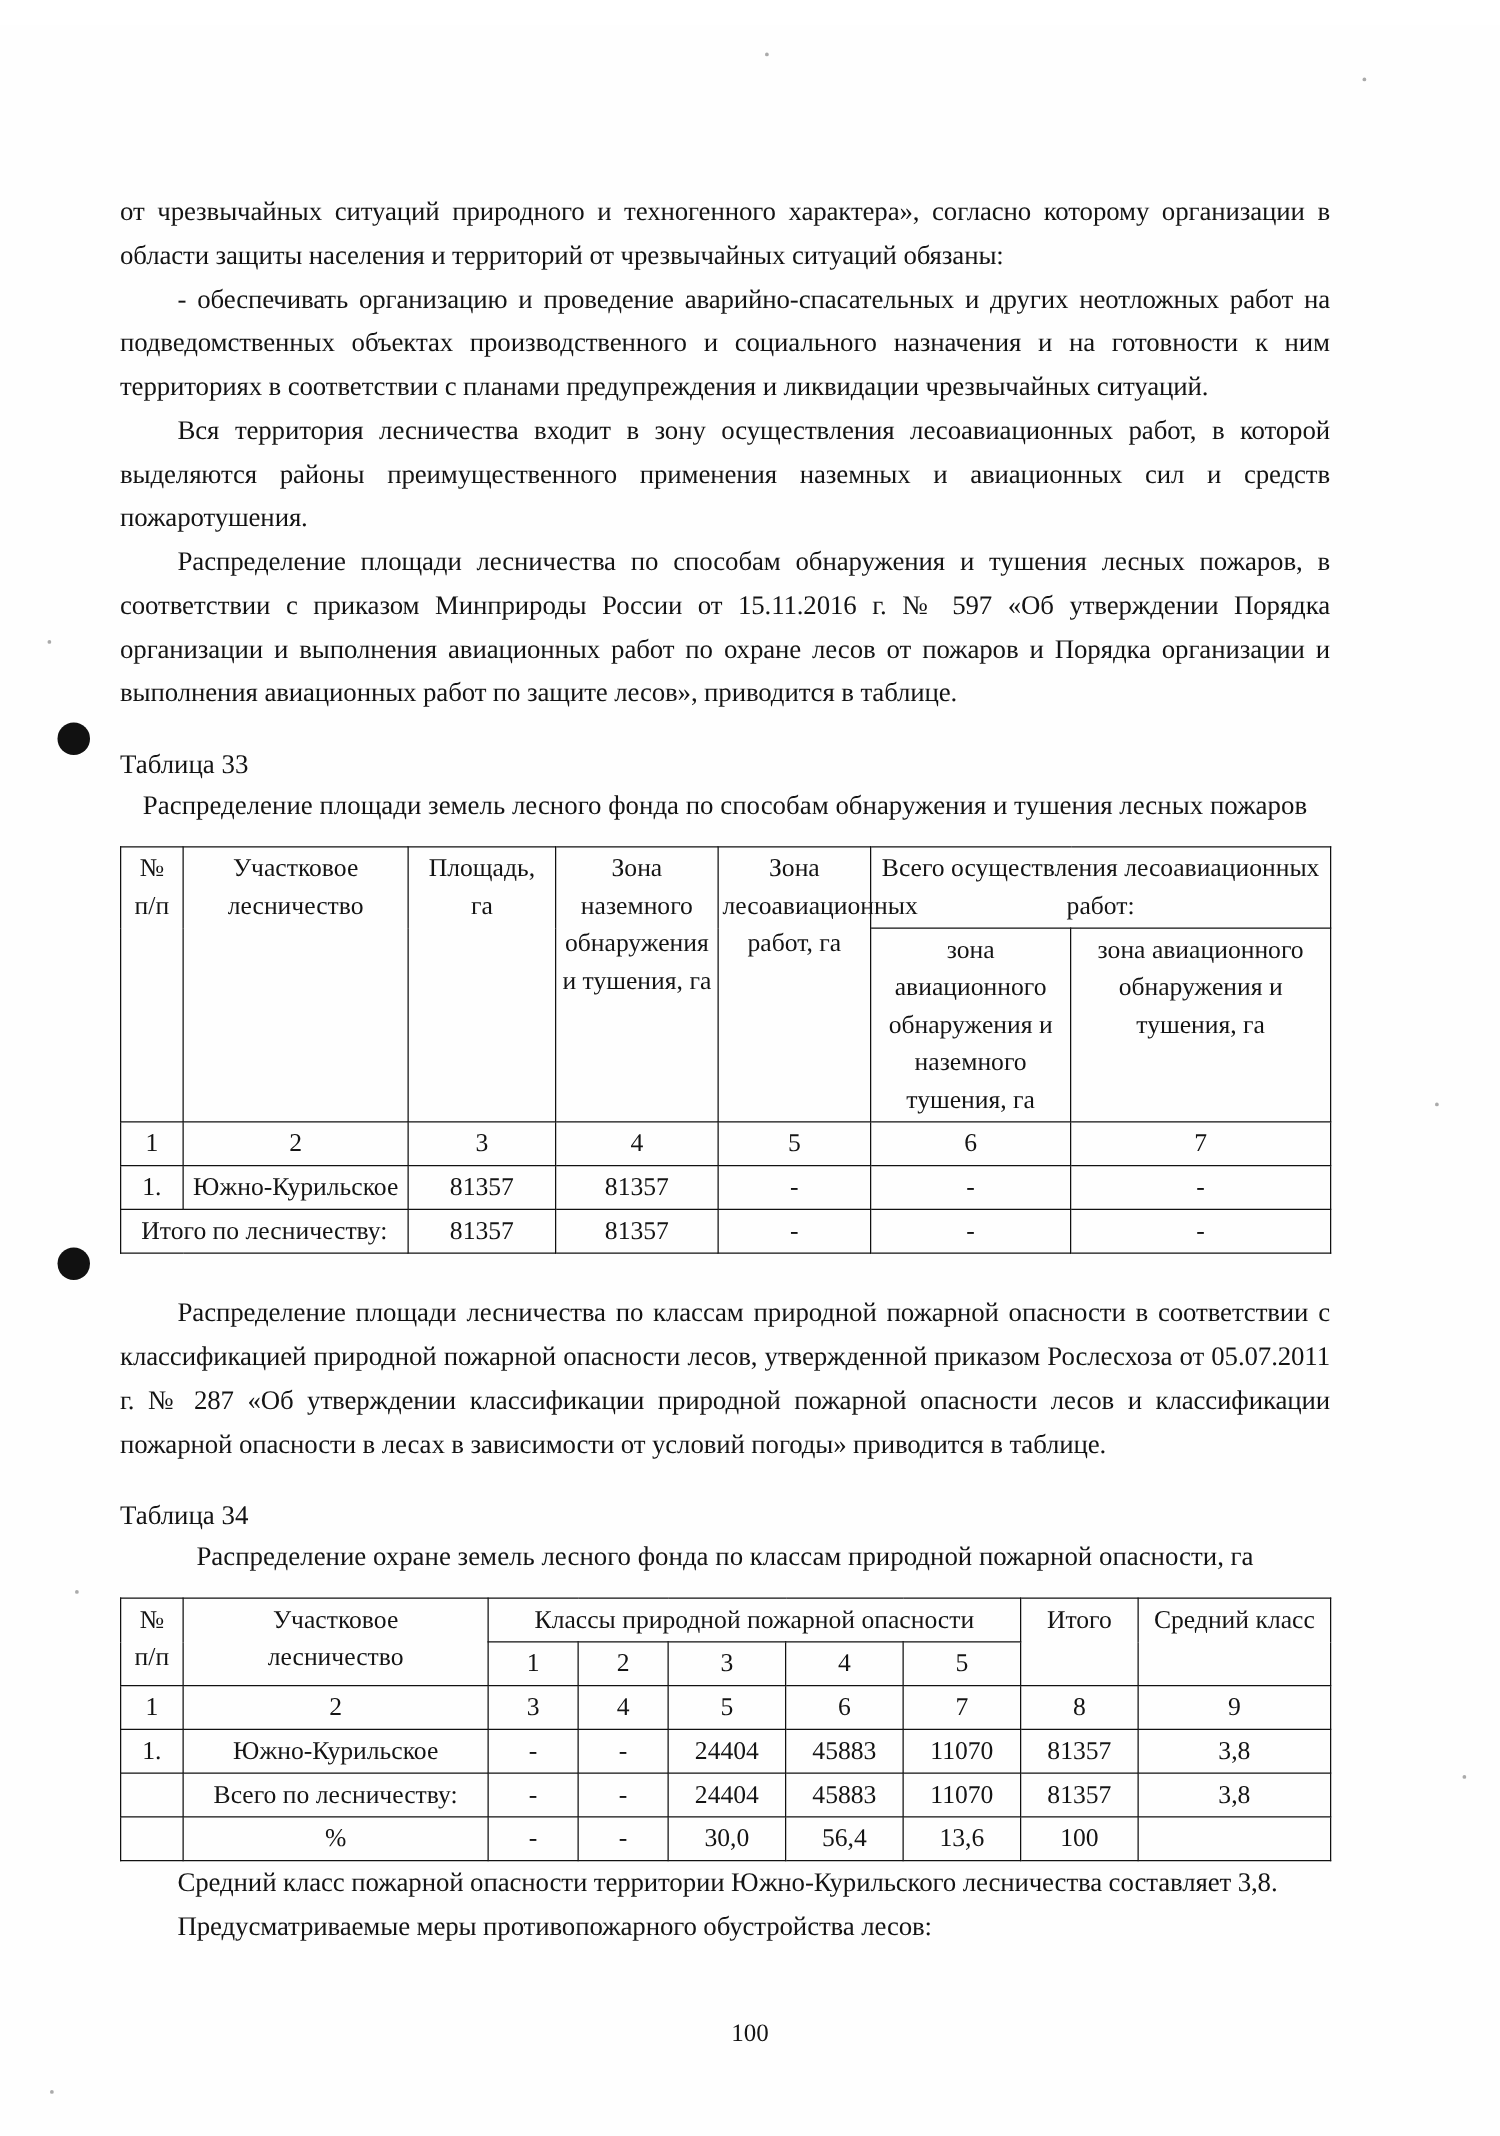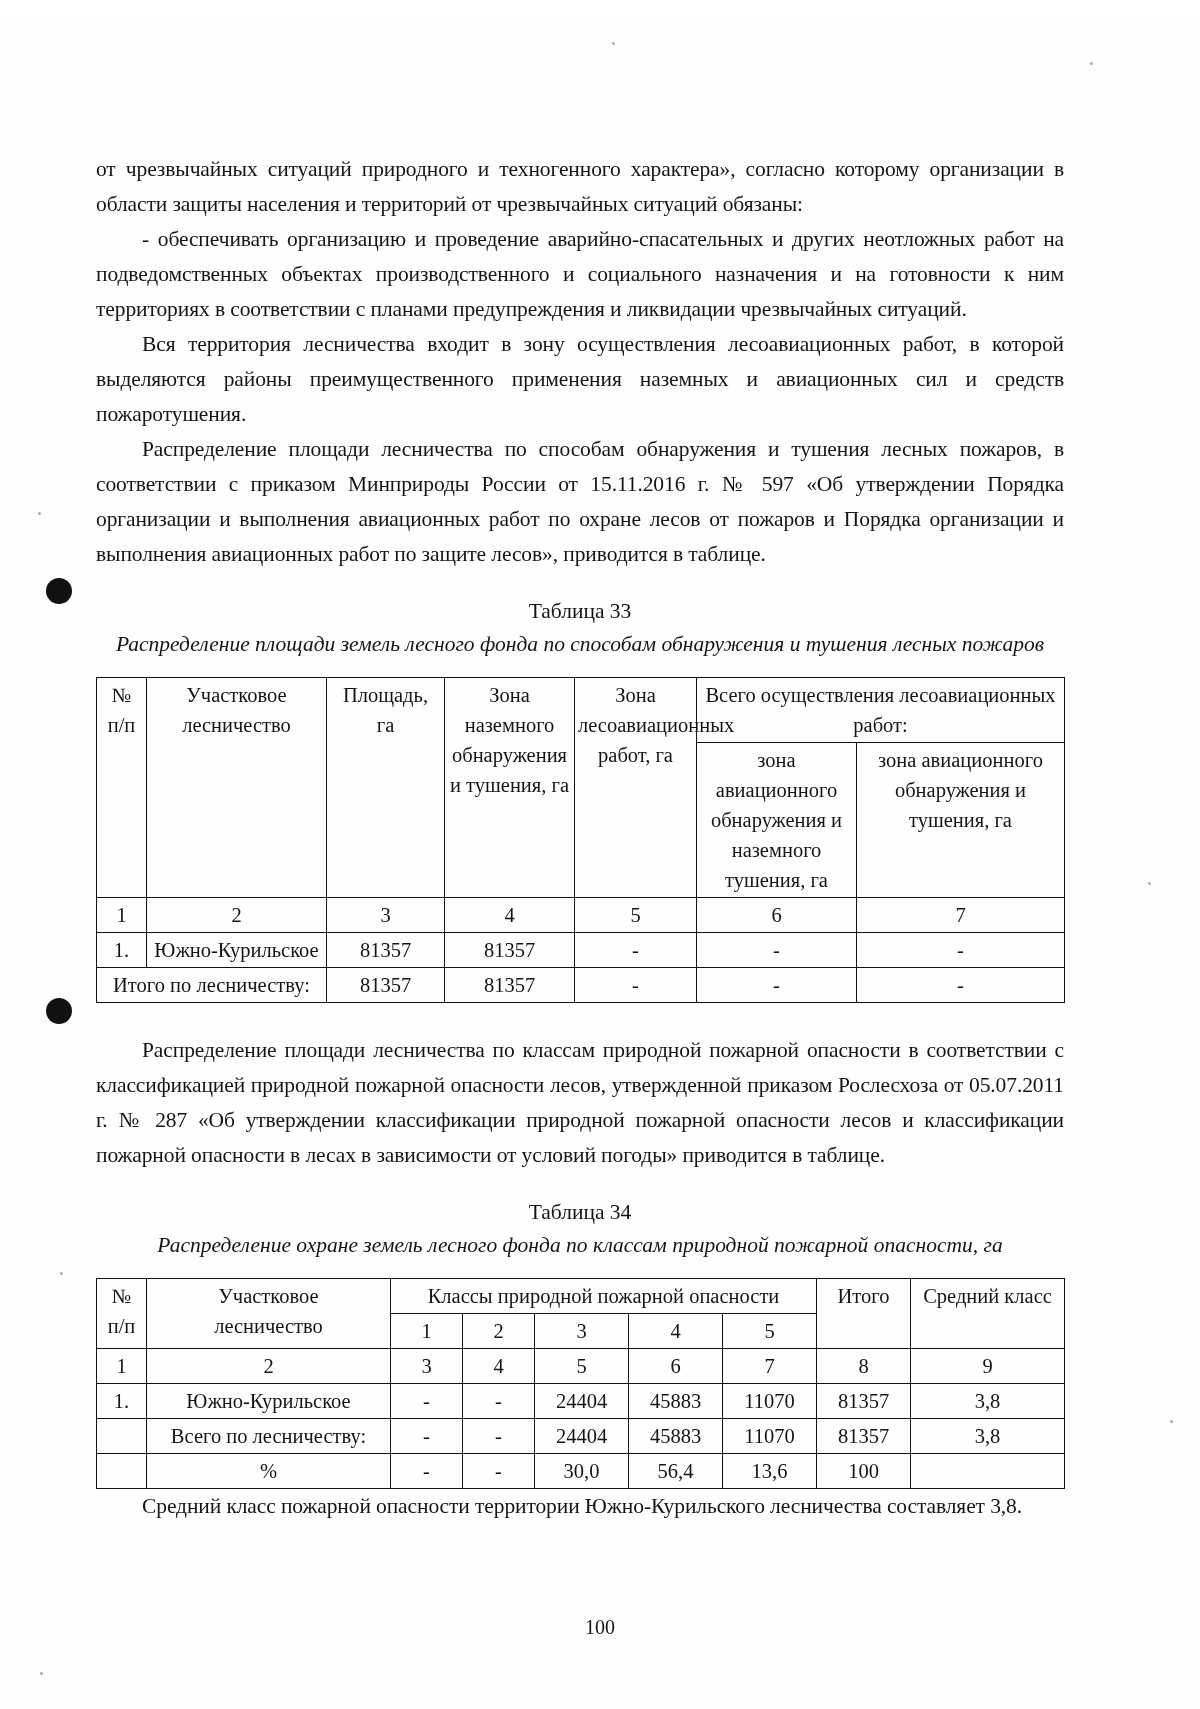--- a/index.html
+++ b/index.html
@@ -38,28 +38,27 @@
     text-justify: inter-word;
     letter-spacing: -0.1px;
   }
   p.body-text.indent { text-indent: 46px; }
   p.body-text.last-left { text-align: left; }
 
   .caption-right {
     margin: 0;
     font-size: 21.5px;
     line-height: 34px;
-    text-align: center;
+    text-align: left;
   }
   .caption-center {
     margin: 0;
     font-size: 21.5px;
     line-height: 33px;
     text-align: center;
-    font-style: italic;
   }
   .spacer-16 { height: 16px; }
   .spacer-22 { height: 22px; }
   .spacer-30 { height: 30px; }
 
   table.doc-table {
     border-collapse: collapse;
     width: 968px;
     font-size: 20.5px;
     table-layout: fixed;
@@ -305,18 +304,19 @@
           <td>30,0</td>
           <td>56,4</td>
           <td>13,6</td>
           <td>100</td>
           <td></td>
         </tr>
       </tbody>
     </table>
 
     <p class="body-text indent">Средний класс пожарной опасности территории Южно-Курильского лесничества составляет 3,8.</p>
+    <p class="body-text indent last-left">Предусматриваемые меры противопожарного обустройства лесов:</p>
 
   </div>
 
   <div class="page-number">100</div>
 
 </div>
 
 </body></html>

